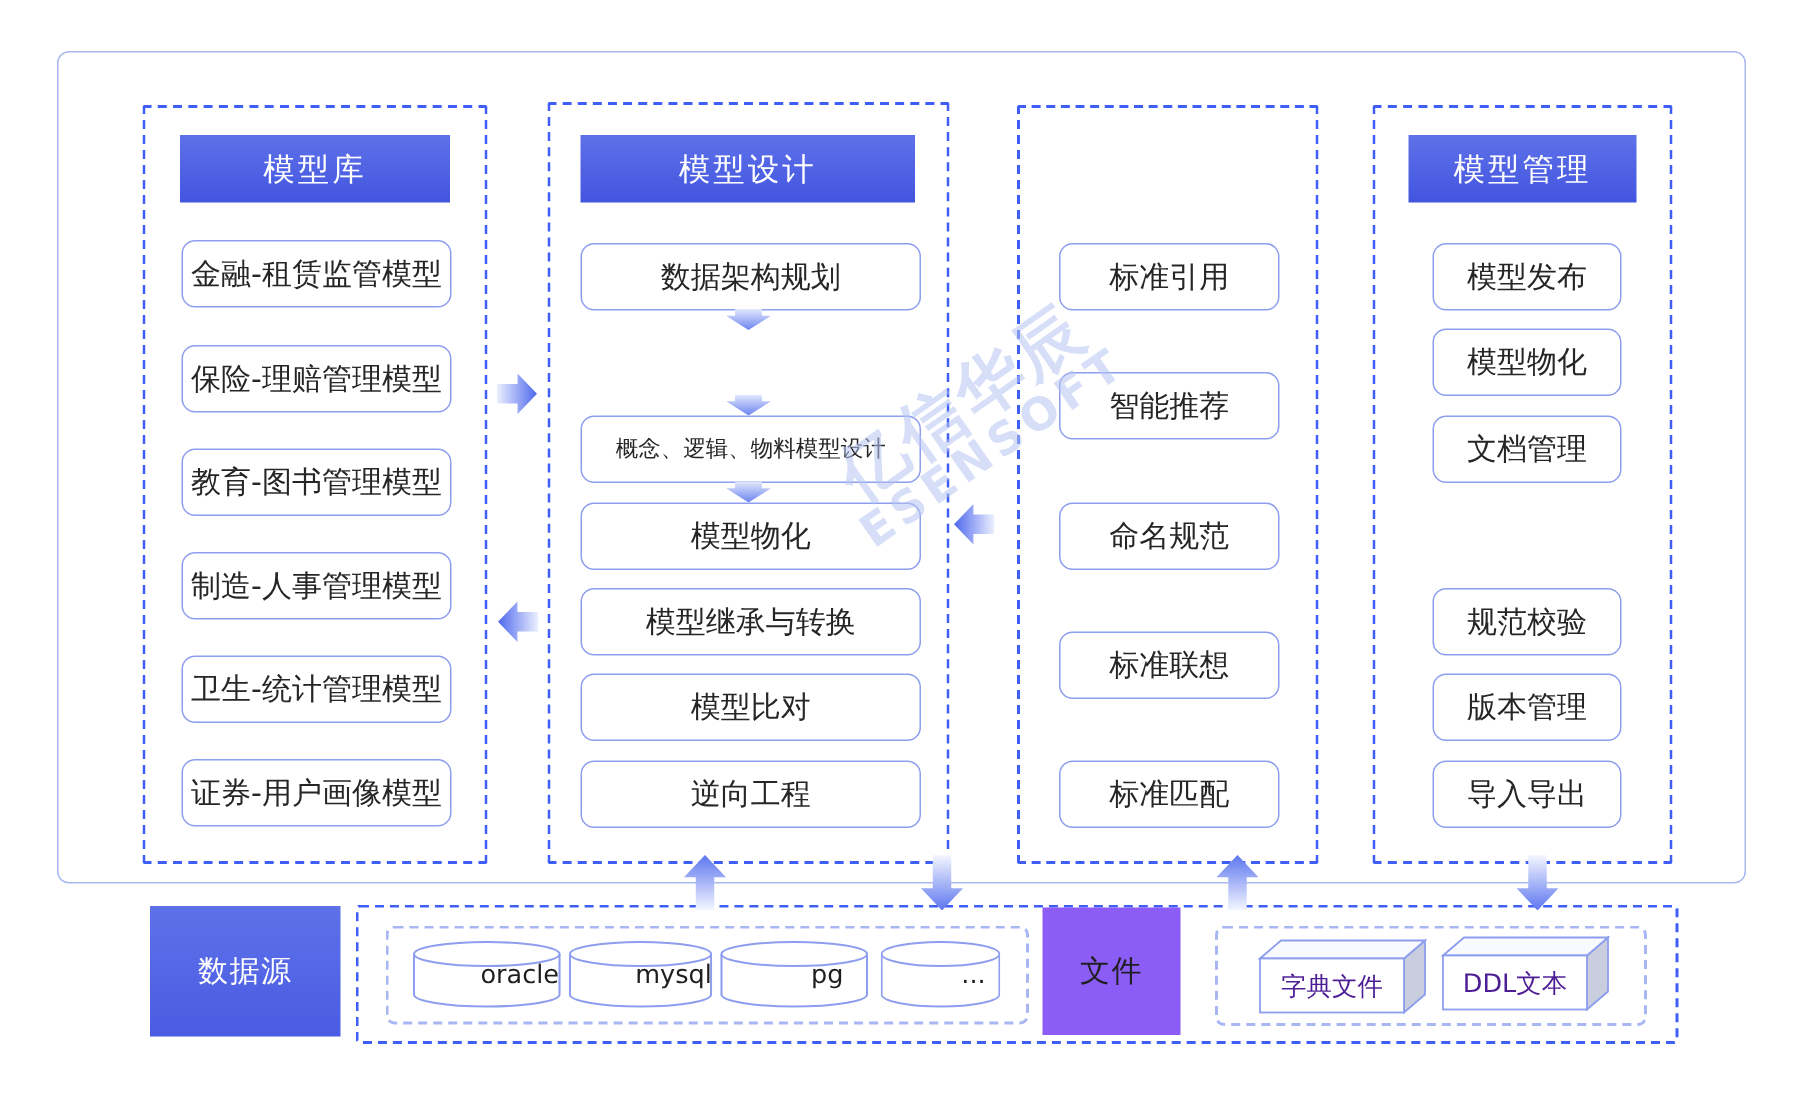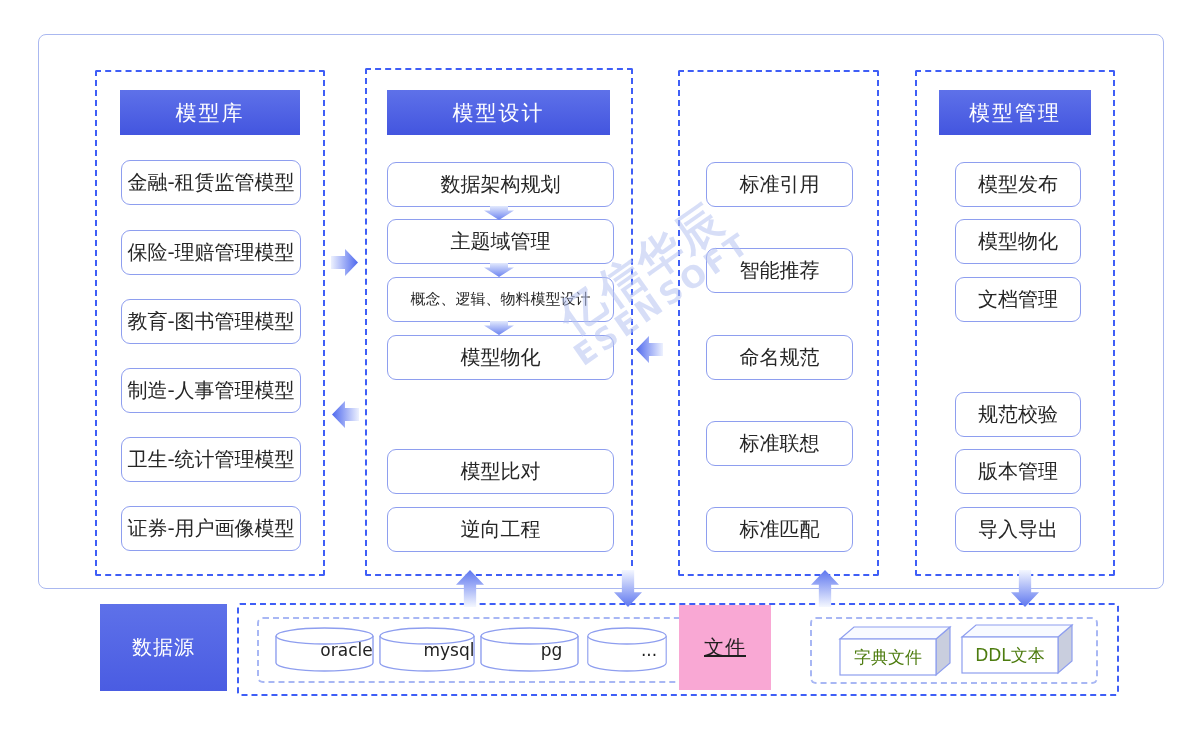--- a/index.html
+++ b/index.html
@@ -64,37 +64,37 @@
     display:flex; align-items:center; justify-content:center;
   }
   .bottom-container {
     position:absolute; left:237px; top:603px; width:878px; height:89px;
     border:2px dashed #3f5ef6; border-radius:3px;
   }
   .sub-dashed {
     position:absolute; border:2px dashed #a8b7f4; border-radius:6px;
   }
   .file-box {
-    position:absolute; left:440px; top:0px; width:92px; height:85px;
-    background:#f9a8d4; color:#1f1f1f; font-size:20px; letter-spacing:1px;
-    display:flex; align-items:center; justify-content:center;text-decoration:underline;
+    position:absolute; left:456px; top:0px; width:92px; height:85px;
+    background:#8b5cf6; color:#1f1f1f; font-size:20px; letter-spacing:1px;
+    display:flex; align-items:center; justify-content:center;
   }
 
   .cyl { position:absolute; top:22px; height:46px; }
   .cyl-svg { position:absolute; left:0; top:0; width:100%; height:100%; }
   .cyl-label {
     position:absolute; left:0; right:0; top:13px; text-align:center;
     font-size:17px; color:#1f1f1f;margin-left:44px;
   }
 
   .box3d { position:absolute; width:116px; height:52px; }
   .box3d-label {
     position:absolute; left:2px; top:14px; width:96px; height:36px;
     display:flex; align-items:center; justify-content:center;
-    font-size:17px; color:#4d7c0f; white-space:nowrap;
+    font-size:17px; color:#4c1d95; white-space:nowrap;
   }
 
   .watermark {
     position:absolute; left:530px; top:242px; width:240px;
     transform:rotate(-35deg); transform-origin:center;
     text-align:center; color:#b7c4f2; opacity:0.55; z-index:5; pointer-events:none;
   }
   .wm1 { font-size:45px; font-weight:bold; letter-spacing:2px; line-height:1.05; }
   .wm2 { font-size:30px; font-weight:bold; letter-spacing:4px; margin-top:-4px; }
 </style>
@@ -117,25 +117,25 @@
     <div class="item" style="left:24px;top:227px;width:178px">教育-图书管理模型</div>
     <div class="item" style="left:24px;top:296px;width:178px">制造-人事管理模型</div>
     <div class="item" style="left:24px;top:365px;width:178px">卫生-统计管理模型</div>
     <div class="item" style="left:24px;top:434px;width:178px">证券-用户画像模型</div>
   </div>
 
   <div class="col" style="left:365px;top:68px;width:264px;height:504px">
     <div class="hdr" style="left:20px;top:20px;width:223px">模型设计</div>
     <div class="item" style="left:20px;top:92px;width:225px">数据架构规划</div>
     <div class="arrow-down-sm" style="left:117px;top:136px"></div>
-    <div class="item" style="left:20px;top:149px;width:225px">主题域管理</div>
     <div class="arrow-down-sm" style="left:117px;top:193px"></div>
     <div class="item" style="left:20px;top:207px;width:225px;font-size:15px">概念、逻辑、物料模型设计</div>
     <div class="arrow-down-sm" style="left:117px;top:251px"></div>
     <div class="item" style="left:20px;top:265px;width:225px">模型物化</div>
+    <div class="item" style="left:20px;top:322px;width:225px">模型继承与转换</div>
     <div class="item" style="left:20px;top:379px;width:225px">模型比对</div>
     <div class="item" style="left:20px;top:437px;width:225px">逆向工程</div>
   </div>
 
   <div class="col" style="left:678px;top:70px;width:197px;height:502px">
     <div class="item" style="left:26px;top:90px;width:145px">标准引用</div>
     <div class="item" style="left:26px;top:176px;width:145px">智能推荐</div>
     <div class="item" style="left:26px;top:263px;width:145px">命名规范</div>
     <div class="item" style="left:26px;top:349px;width:145px">标准联想</div>
     <div class="item" style="left:26px;top:435px;width:145px">标准匹配</div>

